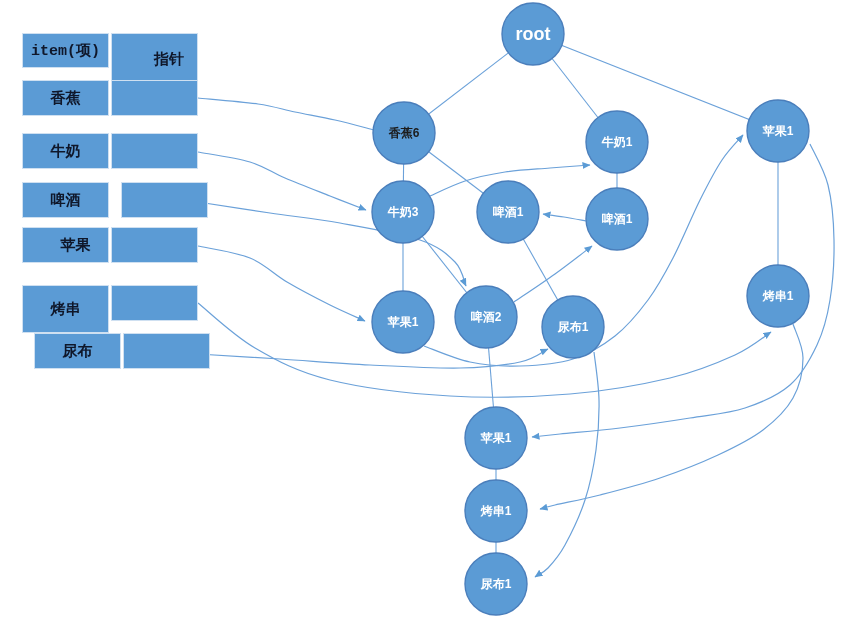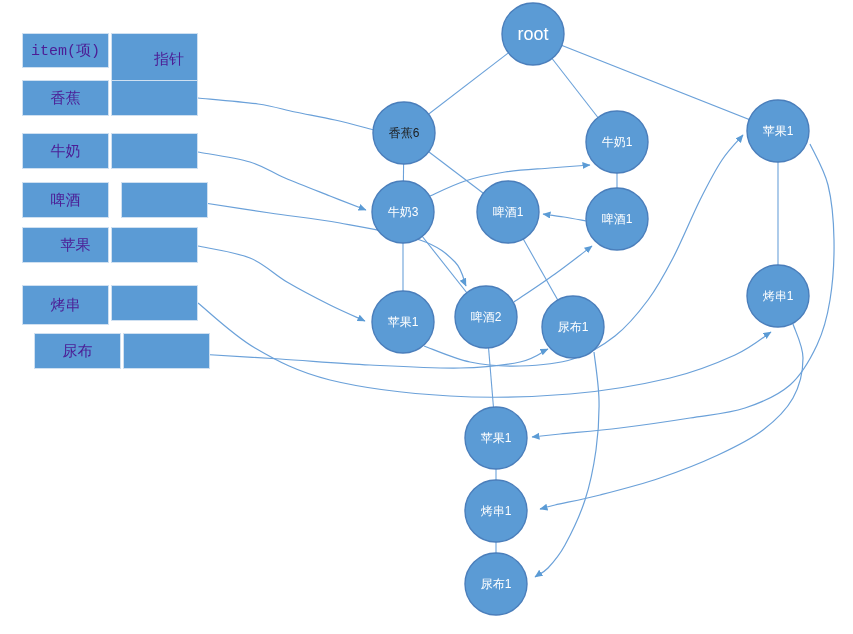--- a/index.html
+++ b/index.html
@@ -1,23 +1,23 @@
 <!DOCTYPE html>
 <html><head>
 <meta charset="utf-8">
 <style>
   html,body{margin:0;padding:0;background:#fff;}
   #stage{position:relative;width:853px;height:634px;background:#fff;overflow:hidden;
-         font-family:"Liberation Sans","DejaVu Sans",sans-serif;}
+         font-family:"Liberation Sans","DejaVu Sans",sans-serif;font-weight:bold;}
   #diagram-svg{position:absolute;left:0;top:0;}
   #header-table{position:absolute;left:0;top:0;width:220px;height:634px;}
   .t-row{position:absolute;left:22px;display:flex;gap:2px;}
   .t-cell{background:#5b9bd5;border:1px solid #cfe0f1;box-sizing:border-box;
           display:flex;align-items:center;justify-content:center;
-          color:#4c1d95;font-size:15px;}
+          color:#0f172a;font-size:15px;}
   .t-cell.c1{width:87px;}
   .t-cell.c2{width:87px;}
   .t-head .c1{font-family:"Liberation Mono","DejaVu Sans Mono",monospace;}
 </style>
 </head>
 <body>
 
 <div id="stage">
   <svg id="diagram-svg" width="853" height="634" viewBox="0 0 853 634">
     <defs>
@@ -102,21 +102,21 @@
       </div>
       <div class="t-row" style="top: 182px; height: 36px; gap: 12px;">
         <div class="t-cell c1" style="height: 36px;">啤酒</div>
         <div class="t-cell c2" style="height: 36px;"></div>
       </div>
       <div class="t-row" style="top: 227px; height: 36px;">
         <div class="t-cell c1" style="height: 36px; padding-left: 20px;">苹果</div>
         <div class="t-cell c2" style="height: 36px;"></div>
       </div>
       <div class="t-row" style="top: 285px; height: 36px;">
-        <div class="t-cell c1" style="height: 40px;">烤串</div>
+        <div class="t-cell c1" style="height: 48px;">烤串</div>
         <div class="t-cell c2" style="height: 36px;"></div>
       </div>
       <div class="t-row" style="top: 333px; height: 36px; padding-left: 12px;">
         <div class="t-cell c1" style="height: 36px;">尿布</div>
         <div class="t-cell c2" style="height: 36px;"></div>
       </div>
     </div>
 </div>
 
 </body></html>

